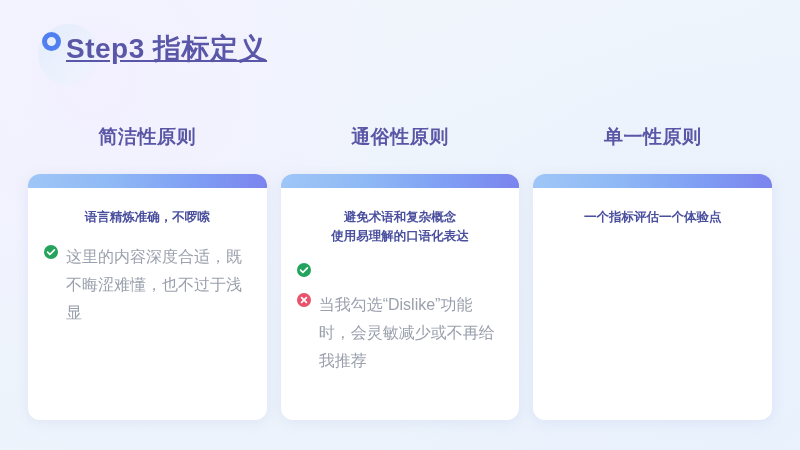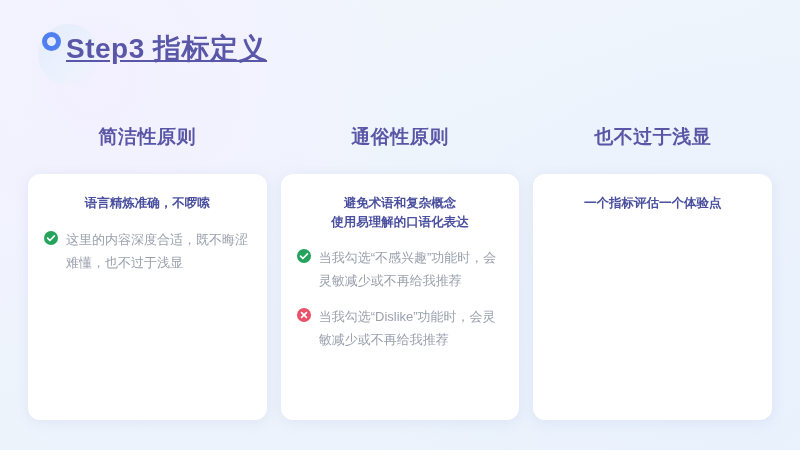--- a/index.html
+++ b/index.html
@@ -59,21 +59,21 @@
     color:#5a56a6;
     letter-spacing:.5px;
   }
 
   .card{
     flex:1;
     background:#ffffff;
     border-radius:12px;
     overflow:hidden;
     box-shadow:0 2px 14px rgba(120,140,190,.13);
-    display:flex; 
+    display:flex; flex-direction:column;
   }
   .card-strip{
     height:14px; flex:none;
     background:linear-gradient(90deg,#9fc6f7 0%, #8fb9f5 35%, #7f9ef4 70%, #7b84ee 100%);
   }
   .card-body{
     flex:1;
     padding:20px 16px 14px 16px;
     display:flex; flex-direction:column;
   }
@@ -89,21 +89,21 @@
   .items{ display:flex; flex-direction:column; gap:14px; }
   .item{ display:flex; align-items:flex-start; gap:8px; }
   .badge{
     flex:none; width:14px; height:14px; border-radius:50%;
     margin-top:2px; position:relative;
   }
   .badge.ok{ background:#23a35c; }
   .badge.no{ background:#e8536b; }
   .badge svg{ position:absolute; left:0; top:0; width:14px; height:14px; }
   .item-text{
-    font-size:13px; line-height:1.75;
+    font-size:16px; line-height:1.75;
     color:#9aa1ad;
   }
 </style>
 </head>
 <body>
 
 <div class="title-wrap">
   <span class="title-blob"></span>
   <span class="title-ring"></span>
   <span class="title-text">Step3 指标定义</span>
@@ -142,37 +142,36 @@
           <div>避免术语和复杂概念</div>
           <div>使用易理解的口语化表达</div>
         </div>
         <div class="items">
           <div class="item">
             <span class="badge ok">
               <svg viewBox="0 0 14 14">
                   <path d="M3.6 7.2 L5.9 9.5 L10.4 4.8" fill="none" stroke="#ffffff" stroke-width="1.7" stroke-linecap="round" stroke-linejoin="round"></path>
                 </svg>
             </span>
-            <span class="item-text">当我勾选“不感兴趣”功能时，会灵敏减少或不再给我推荐</span>
           </div>
           <div class="item">
             <span class="badge no">
               <svg viewBox="0 0 14 14">
                   <path d="M4.6 4.6 L9.4 9.4 M9.4 4.6 L4.6 9.4" fill="none" stroke="#ffffff" stroke-width="1.7" stroke-linecap="round"></path>
                 </svg>
             </span>
             <span class="item-text">当我勾选“Dislike”功能时，会灵敏减少或不再给我推荐</span>
           </div>
         </div>
       </div>
     </div>
   </div>
 
   <div class="col">
-    <div class="col-head">也不过于浅显</div>
+    <div class="col-head">单一性原则</div>
     <div class="card">
       <div class="card-strip"></div>
       <div class="card-body">
         <div class="card-title">
           <div>一个指标评估一个体验点</div>
         </div>
       </div>
     </div>
   </div>
 

